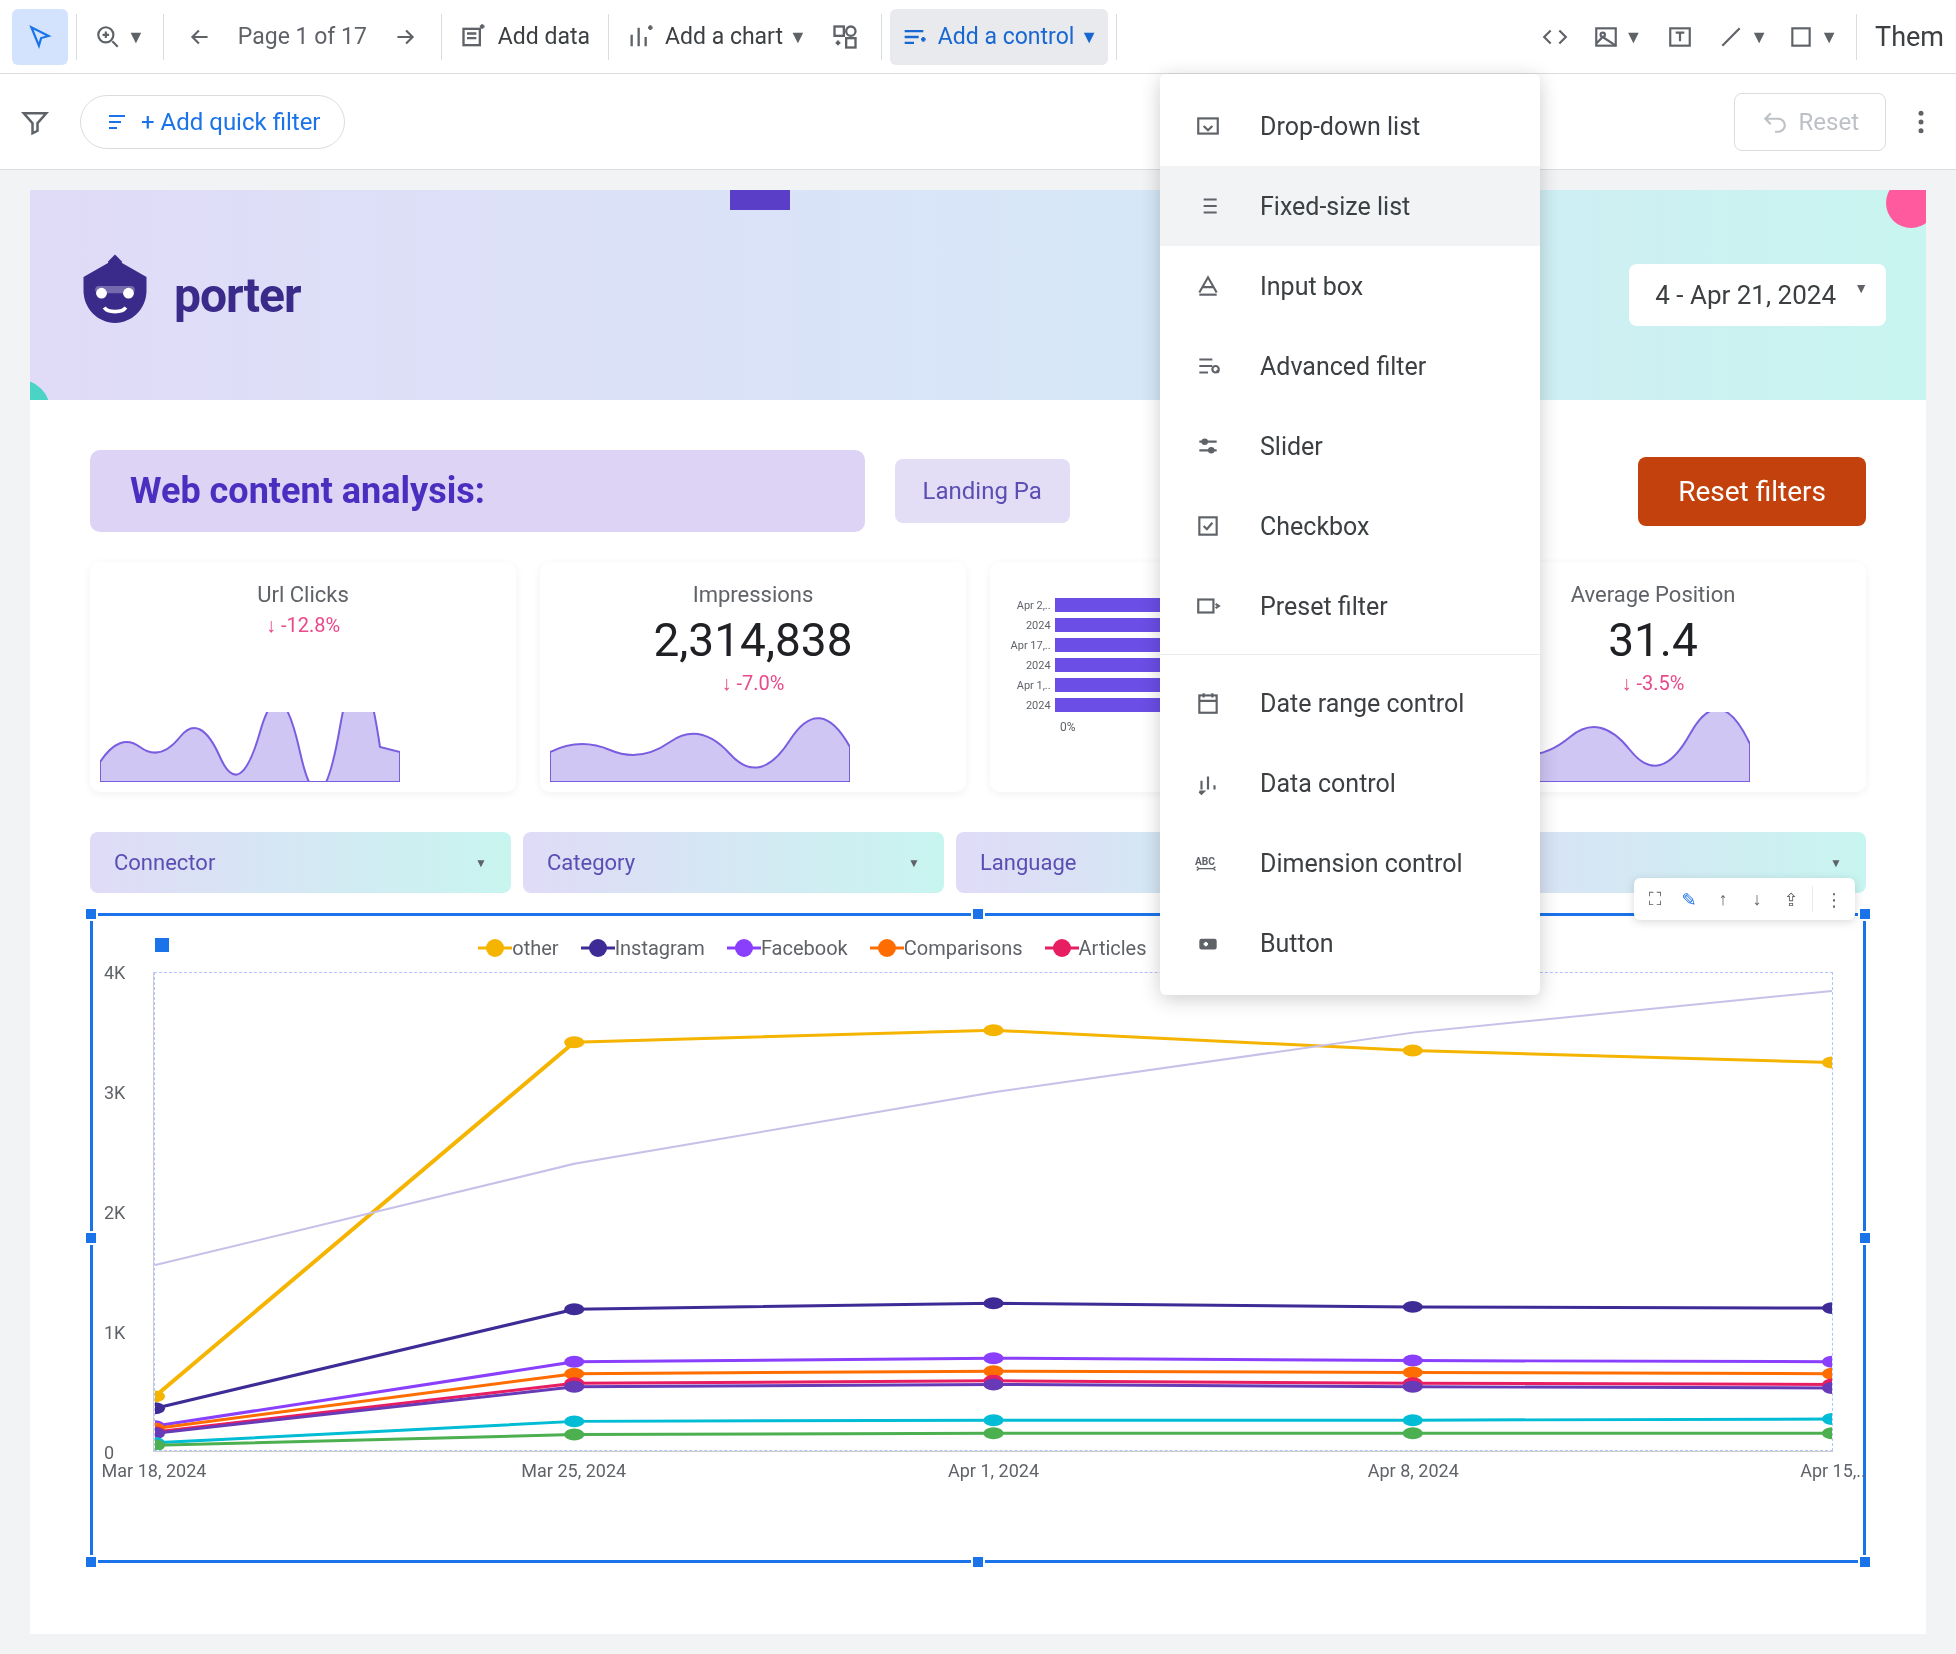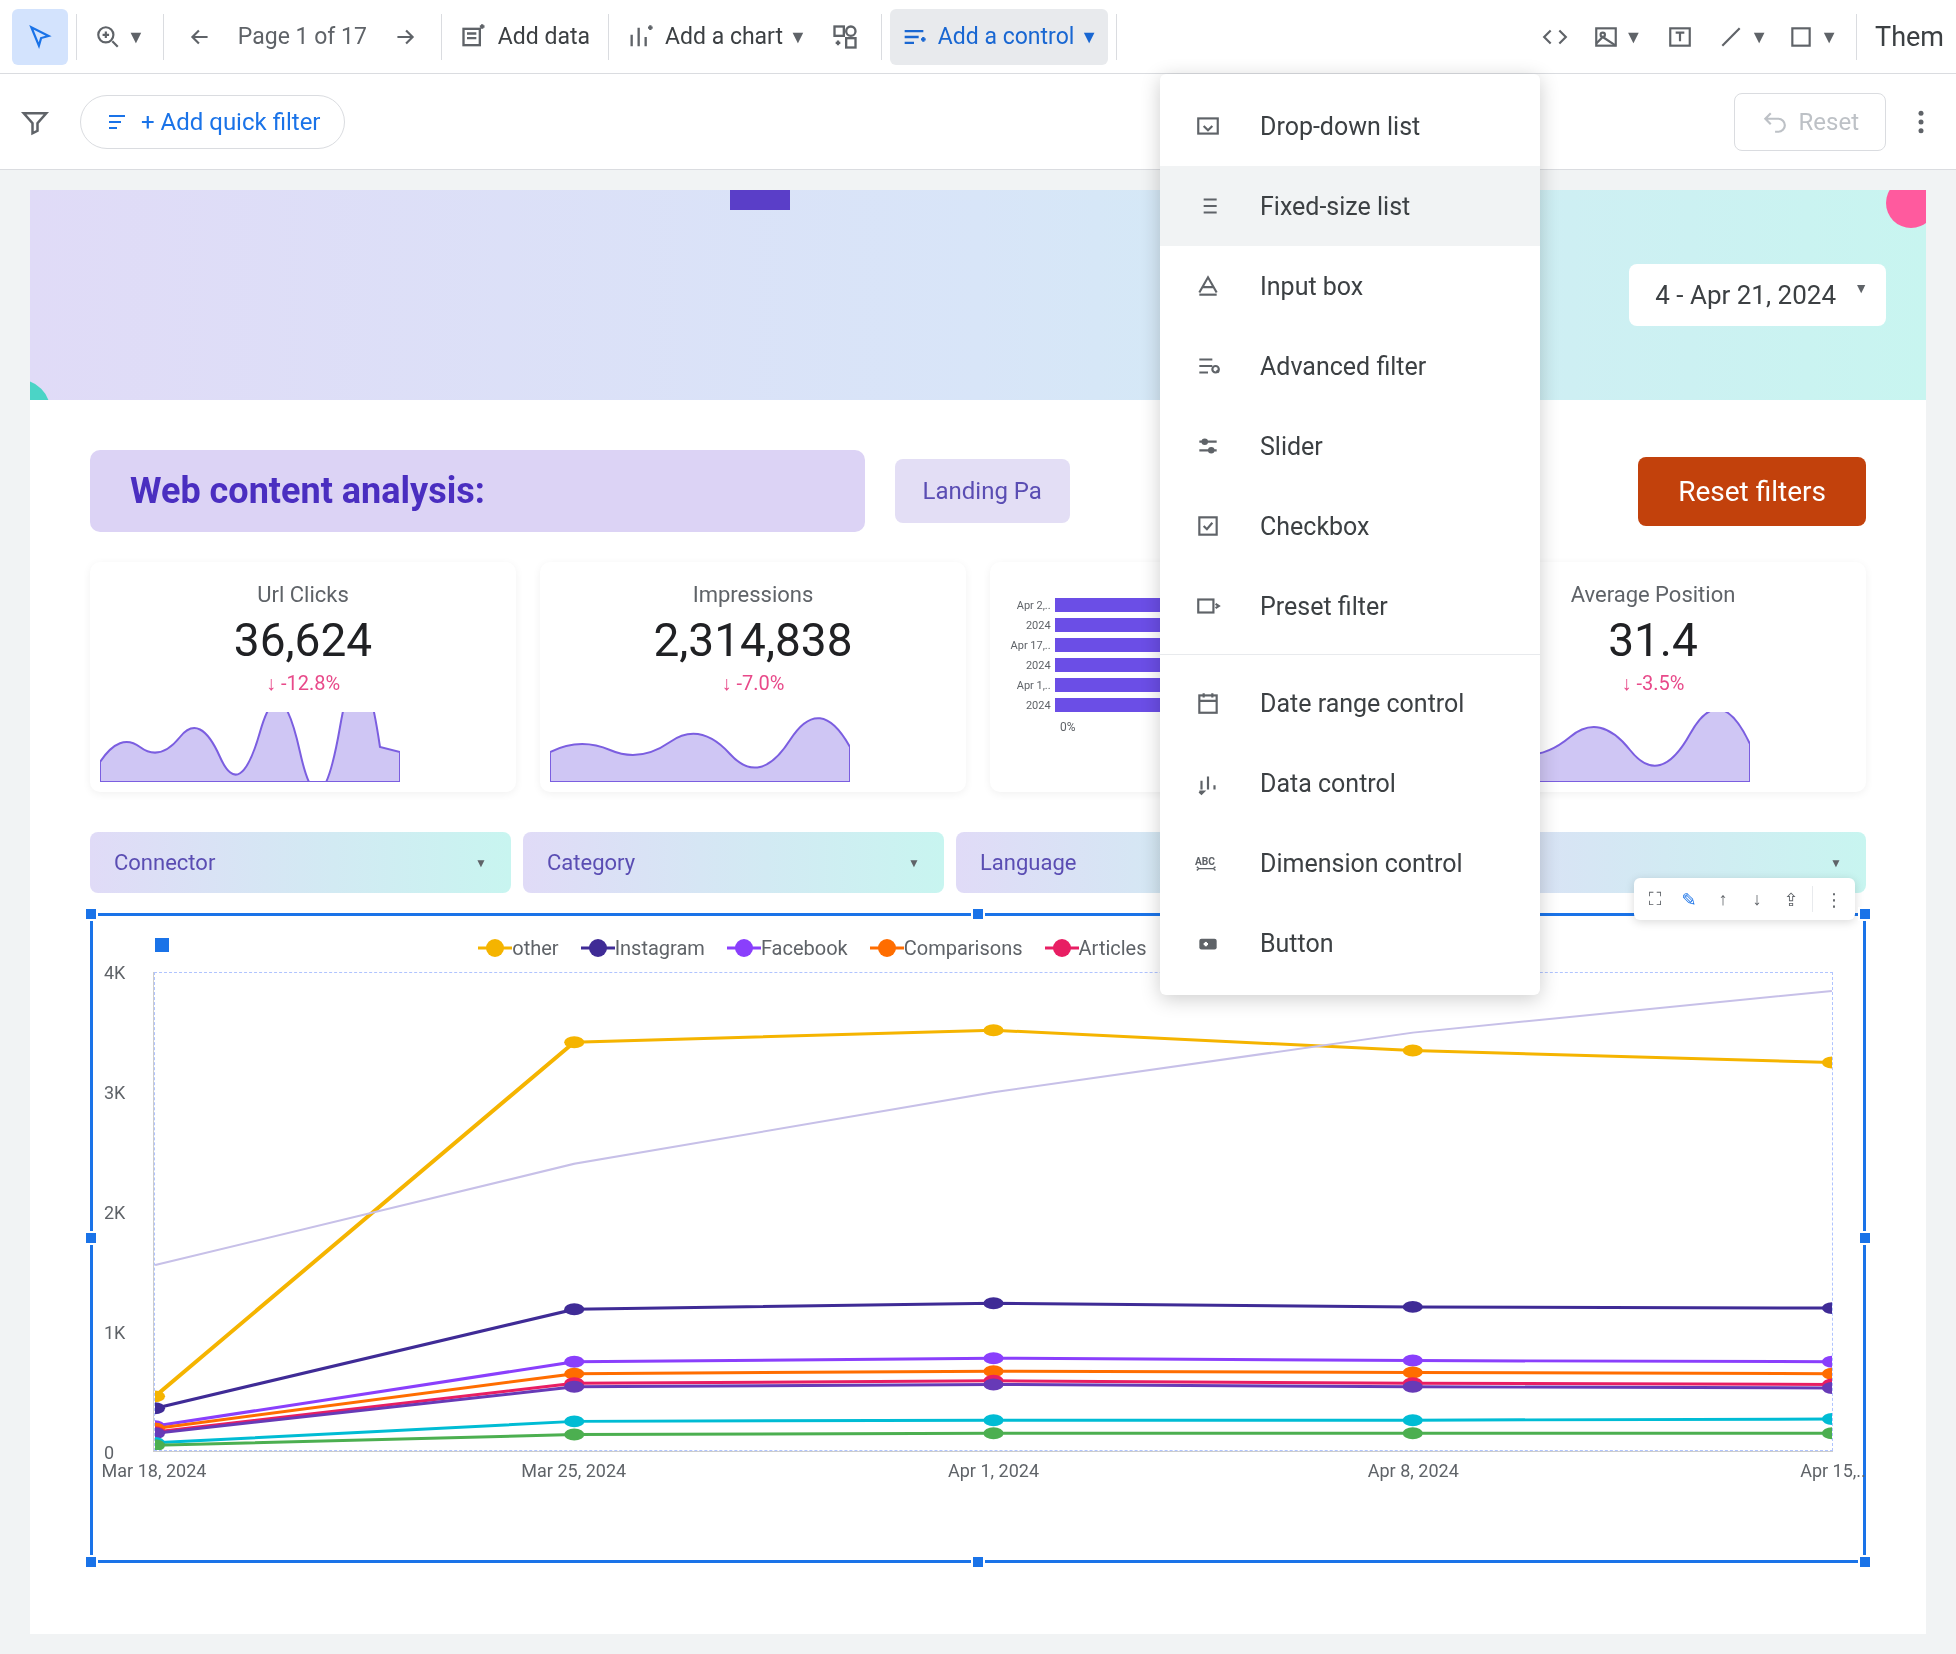--- a/index.html
+++ b/index.html
@@ -523,35 +523,45 @@
     </div>
 </div>
 
 <div class="canvas">
   <div class="report">
 
     <div class="report-header">
       <div class="header-decor1"></div>
       <div class="header-decor2"></div>
       <div class="header-decor3"></div>
+      <div class="brand">
+        <svg class="brand-logo" viewBox="0 0 100 100">
+          <path fill="#3a2a8a" d="M50 10l35 20v15H85c0 20-16 36-35 36S15 65 15 45h0V30L50 10z"></path>
+          <circle cx="35" cy="48" r="6" fill="#fff"></circle>
+            <circle cx="65" cy="48" r="6" fill="#fff"></circle>
+          <rect x="28" y="40" width="44" height="8" fill="#fff" opacity="0.3" rx="4"></rect>
+          <path fill="none" stroke="#fff" stroke-width="4" d="M38 64c4 6 20 6 24 0"></path>
+          <path fill="#3a2a8a" d="M50 5l8 8-8 14-8-14z"></path>
+        </svg>
+        <span class="brand-name">porter</span>
+      </div>
       <div class="date-range">
         <span>4 - Apr 21, 2024</span>
       </div>
     </div>
 
     <div class="section-title-row">
       <div class="section-title">Web content analysis:</div>
       <div class="tag-pill">Landing Pa</div>
       <div class="reset-filters-btn">Reset filters</div>
     </div>
 
     <div class="cards-row">
       <div class="card">
         <div class="card-title">Url Clicks</div>
-        <div class="card-value">36,624</div>
         <div class="card-change">-12.8%</div>
         <svg class="sparkline" viewBox="0 0 300 70" preserveAspectRatio="none">
             <path fill="#cfc6f4" stroke="#7b5ee0" stroke-width="2" d="M0 50 Q20 20 40 35 T80 25 T120 45 T160 20 T200 40 T240 15 T280 35 L300 40 L300 70 L0 70 Z"></path>
           </svg>
       </div>
       <div class="card">
         <div class="card-title">Impressions</div>
         <div class="card-value">2,314,838</div>
         <div class="card-change">-7.0%</div>
         <svg class="sparkline" viewBox="0 0 300 70" preserveAspectRatio="none">

